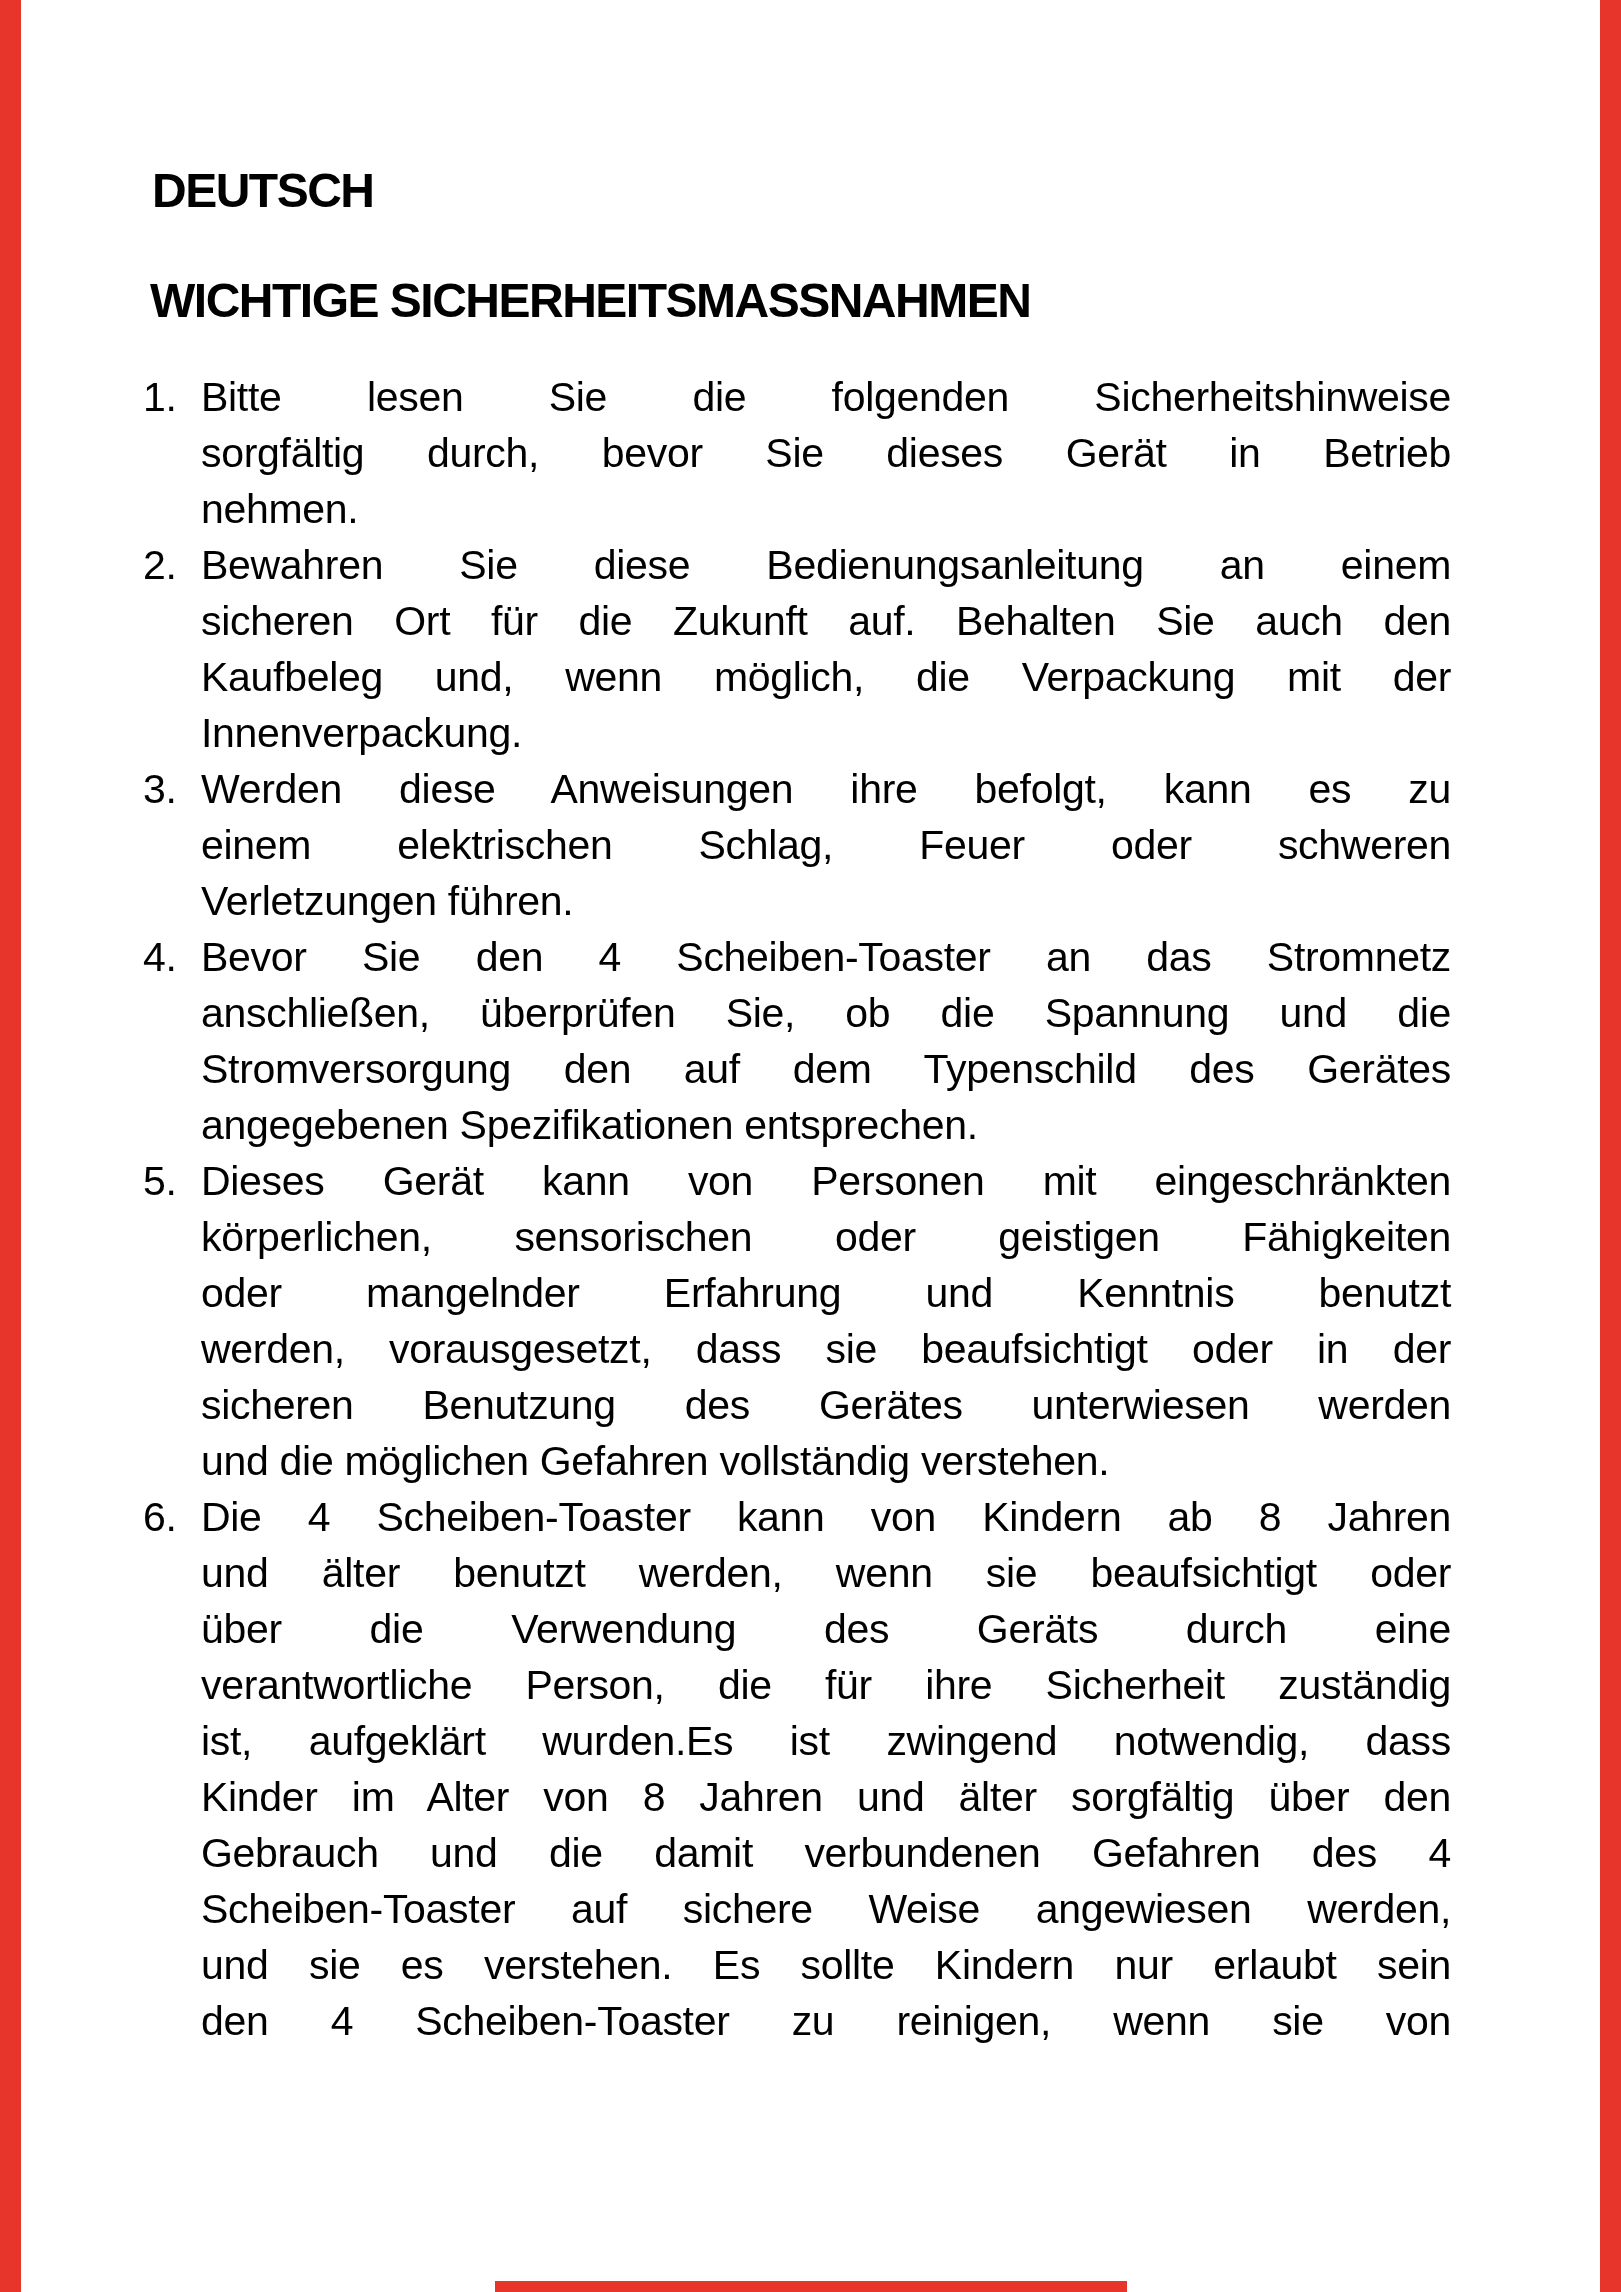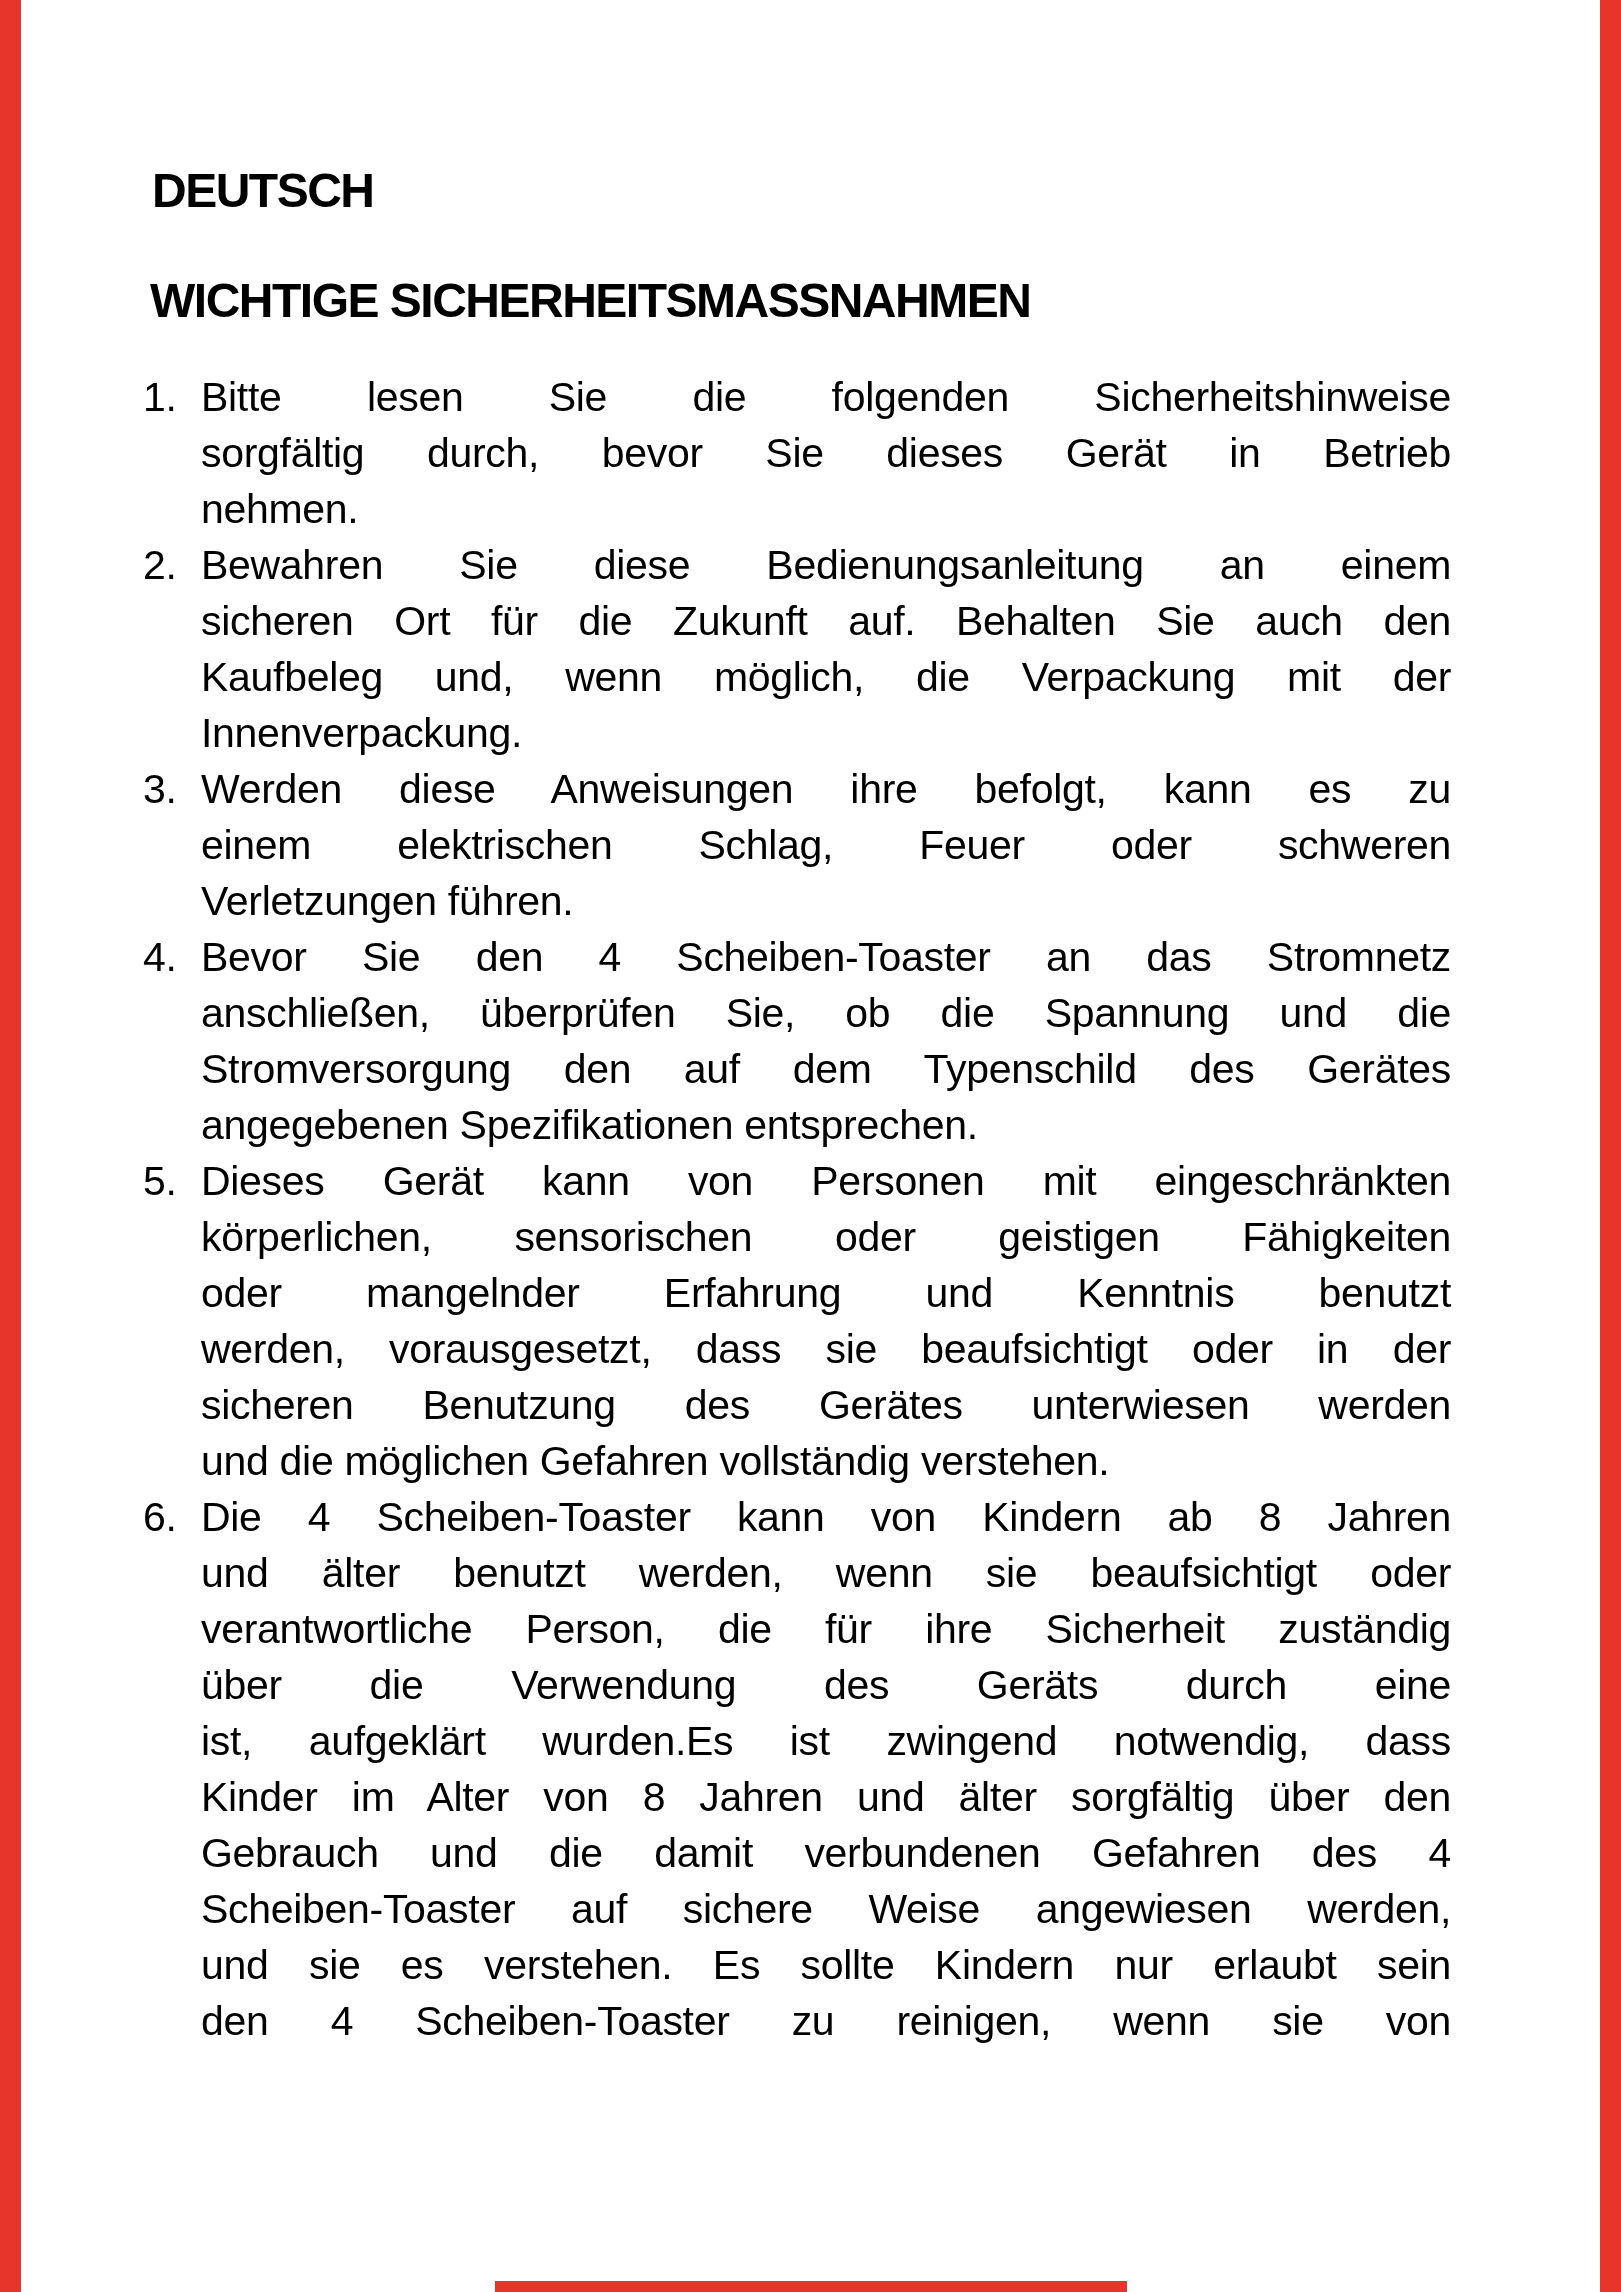--- a/index.html
+++ b/index.html
@@ -81,22 +81,22 @@
         <div class="line">körperlichen, sensorischen oder geistigen Fähigkeiten</div>
         <div class="line">oder mangelnder Erfahrung und Kenntnis benutzt</div>
         <div class="line">werden, vorausgesetzt, dass sie beaufsichtigt oder in der</div>
         <div class="line">sicheren Benutzung des Gerätes unterwiesen werden</div>
         <div class="line flush">und die möglichen Gefahren vollständig verstehen.</div>
       </li>
       <li class="item">
         <span class="num">6.</span>
         <div class="line">Die 4 Scheiben-Toaster kann von Kindern ab 8 Jahren</div>
         <div class="line">und älter benutzt werden, wenn sie beaufsichtigt oder</div>
+        <div class="line">über die Verwendung des Geräts durch eine</div>
         <div class="line">verantwortliche Person, die für ihre Sicherheit zuständig</div>
-        <div class="line">über die Verwendung des Geräts durch eine</div>
         <div class="line">ist, aufgeklärt wurden.Es ist zwingend notwendig, dass</div>
         <div class="line">Kinder im Alter von 8 Jahren und älter sorgfältig über den</div>
         <div class="line">Gebrauch und die damit verbundenen Gefahren des 4</div>
         <div class="line">Scheiben-Toaster auf sichere Weise angewiesen werden,</div>
         <div class="line">und sie es verstehen. Es sollte Kindern nur erlaubt sein</div>
         <div class="line">den 4 Scheiben-Toaster zu reinigen, wenn sie von</div>
       </li>
     </ol>
 
 </div>

